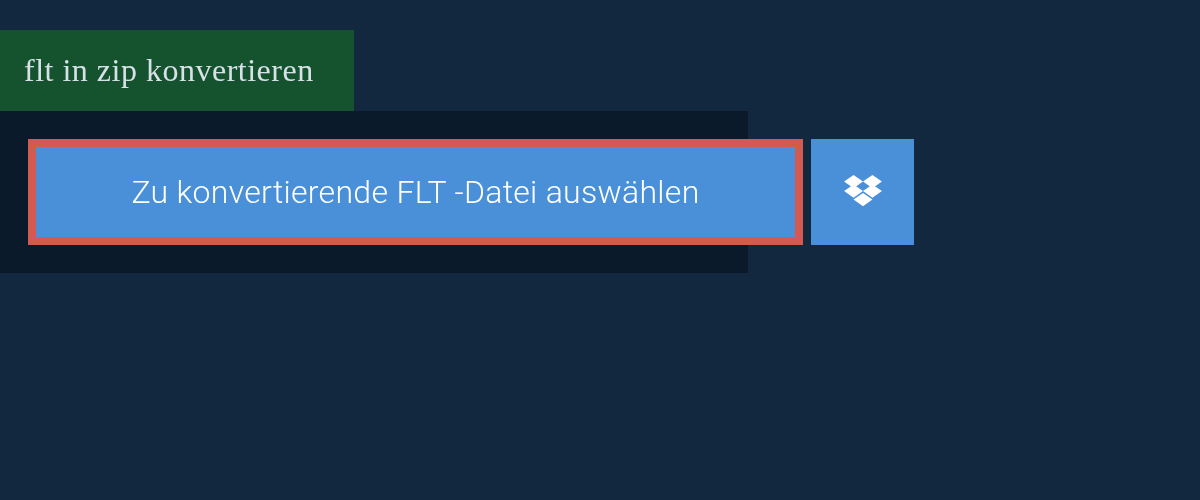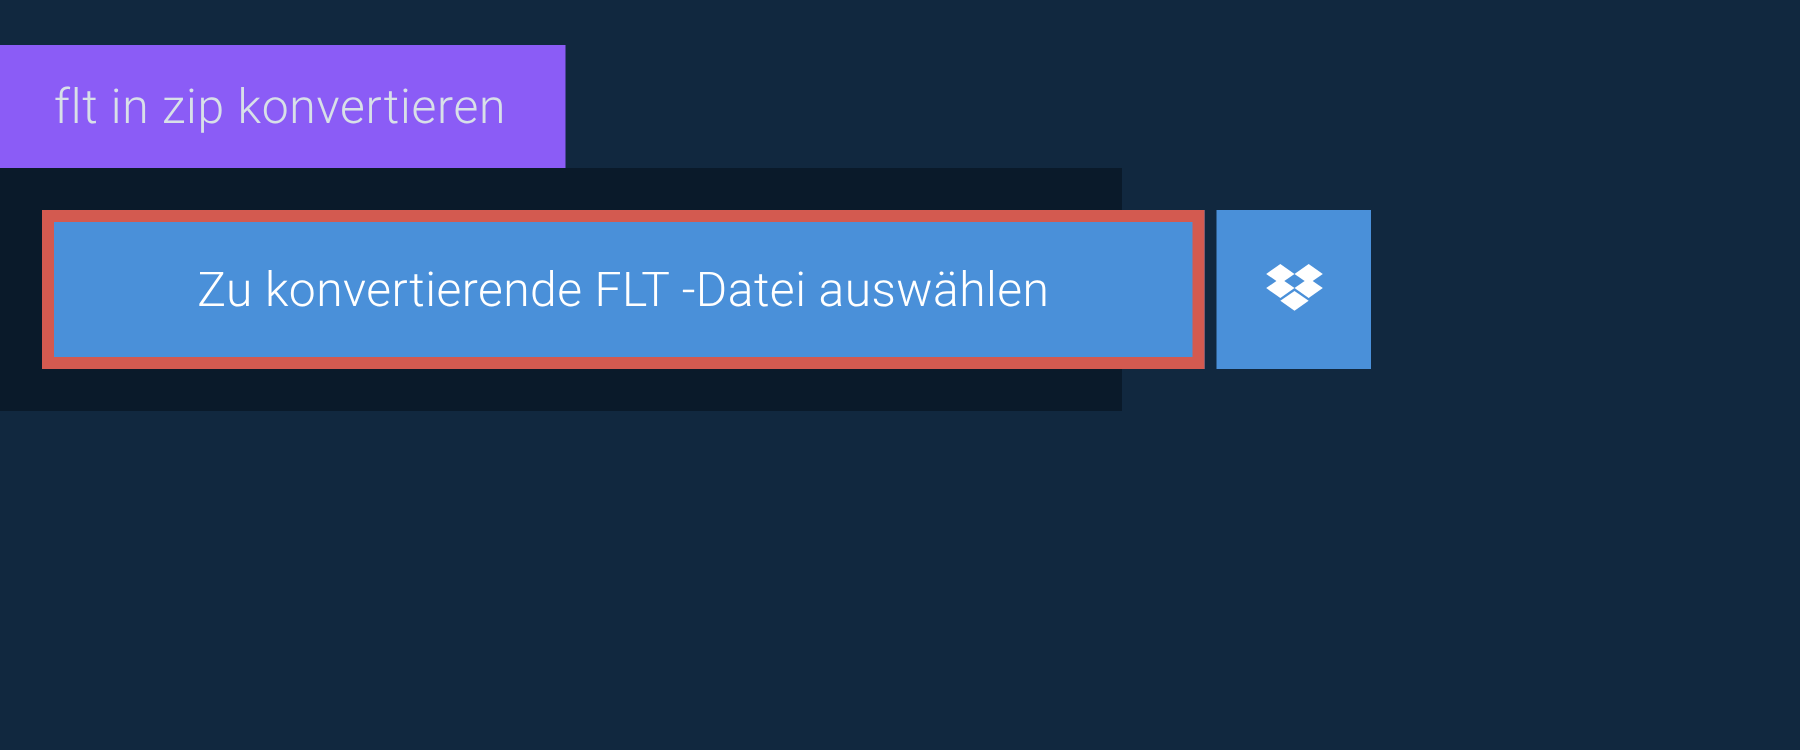--- a/index.html
+++ b/index.html
@@ -9,23 +9,24 @@
     }
     body {
       width: 1200px;
       height: 500px;
       background-color: #11283f;
       font-family: -apple-system, BlinkMacSystemFont, "Segoe UI", Roboto, Helvetica, Arial, sans-serif;
       overflow: hidden;
     }
     .tab-header {
       display: inline-block;
-      background-color: #8b5cf6;
-      padding: 22px 40px 22px 36px;
+      background-color: #14532d;
+      padding: 22px 40px 22px 24px;
       margin-top: 30px;
+      font-family: Liberation Serif, serif;
     }
     .tab-title {
       color: #d8e0e8;
       font-size: 32px;
       font-weight: 300;
       letter-spacing: 0.5px;
     }
     .content-panel {
       background-color: #0a1a2a;
       margin-top: 0;

